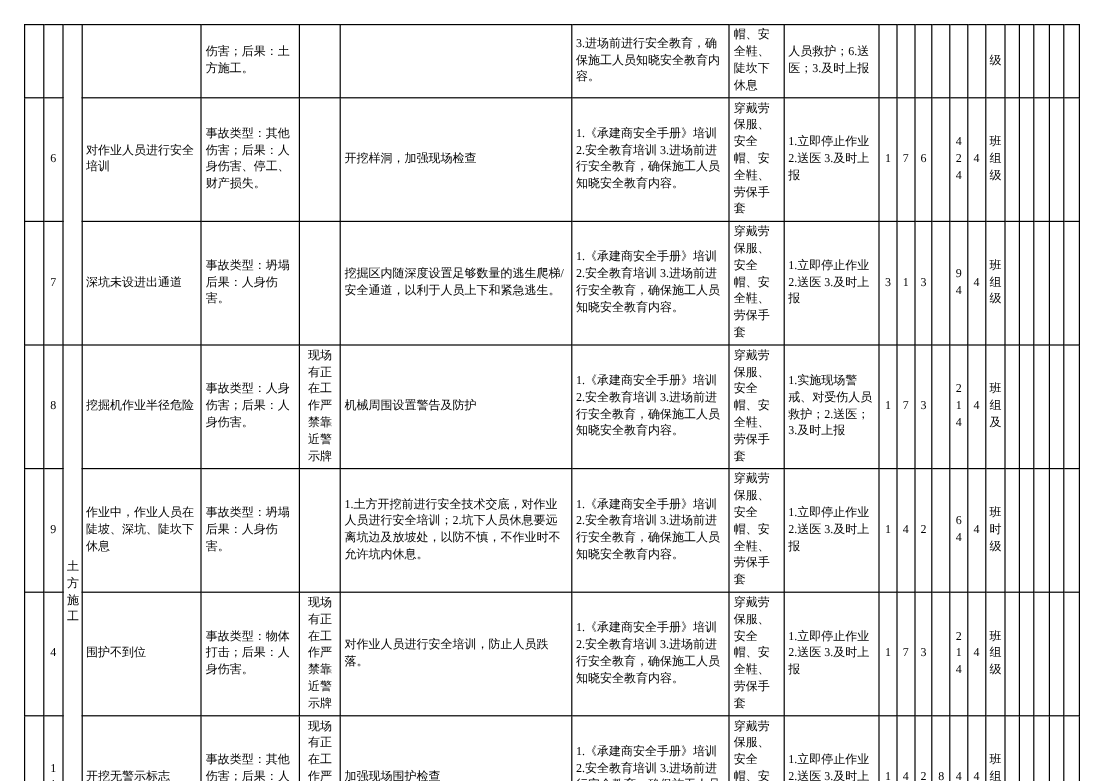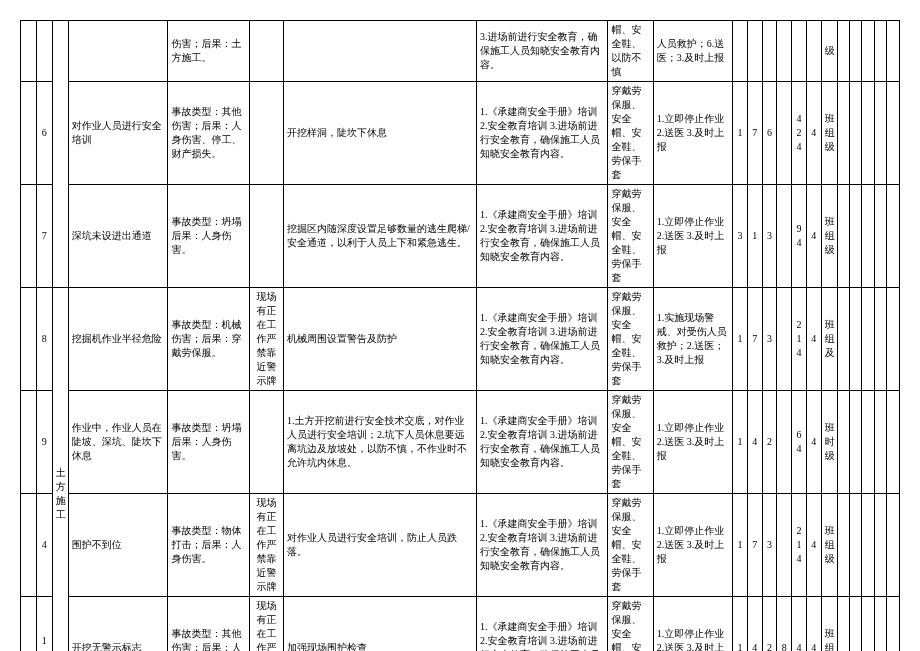--- a/index.html
+++ b/index.html
@@ -71,42 +71,42 @@
   <tbody id="tbody">
       <tr>
         <td class="ctr"></td>
         <td class="ctr"></td>
         <td class="vtxt" rowspan="3"></td>
         <td></td>
         <td>伤害；后果：土方施工。</td>
         <td class="ctr"></td>
         <td></td>
         <td>3.进场前进行安全教育，确保施工人员知晓安全教育内容。</td>
-        <td>帽、安全鞋、以防不慎</td>
+        <td>帽、安全鞋、陡坎下休息</td>
         <td>人员救护；6.送医；3.及时上报</td>
         <td class="ctr"></td>
         <td class="ctr"></td>
         <td class="ctr"></td>
         <td class="ctr"></td>
         <td class="ctr"></td>
         <td class="ctr"></td>
         <td class="ctr">级</td>
         <td></td>
         <td></td>
         <td></td>
         <td></td>
         <td></td>
       </tr>
       <tr>
         <td class="ctr"></td>
         <td class="ctr">6</td>
         <td>对作业人员进行安全培训</td>
         <td>事故类型：其他伤害；后果：人身伤害、停工、财产损失。</td>
         <td class="ctr"></td>
-        <td>开挖样洞，陡坎下休息</td>
+        <td>开挖样洞，加强现场检查</td>
         <td>1.《承建商安全手册》培训 2.安全教育培训 3.进场前进行安全教育，确保施工人员知晓安全教育内容。</td>
         <td>穿戴劳保服、安全帽、安全鞋、劳保手套</td>
         <td>1.立即停止作业 2.送医 3.及时上报</td>
         <td class="ctr">1</td>
         <td class="ctr">7</td>
         <td class="ctr">6</td>
         <td class="ctr"></td>
         <td class="ctr">424</td>
         <td class="ctr">4</td>
         <td class="ctr">班组级</td>
@@ -137,21 +137,21 @@
         <td></td>
         <td></td>
         <td></td>
         <td></td>
       </tr>
       <tr>
         <td class="ctr"></td>
         <td class="ctr">8</td>
         <td class="vtxt" rowspan="4">土方施工</td>
         <td>挖掘机作业半径危险</td>
-        <td>事故类型：机械伤害；后果：穿戴劳保服。</td>
+        <td>事故类型：人身伤害；后果：人身伤害。</td>
         <td class="ctr">现场有正在工作严禁靠近警示牌</td>
         <td>机械周围设置警告及防护</td>
         <td>1.《承建商安全手册》培训 2.安全教育培训 3.进场前进行安全教育，确保施工人员知晓安全教育内容。</td>
         <td>穿戴劳保服、安全帽、安全鞋、劳保手套</td>
         <td>1.实施现场警戒、对受伤人员救护；2.送医；3.及时上报</td>
         <td class="ctr">1</td>
         <td class="ctr">7</td>
         <td class="ctr">3</td>
         <td class="ctr"></td>
         <td class="ctr">214</td>

